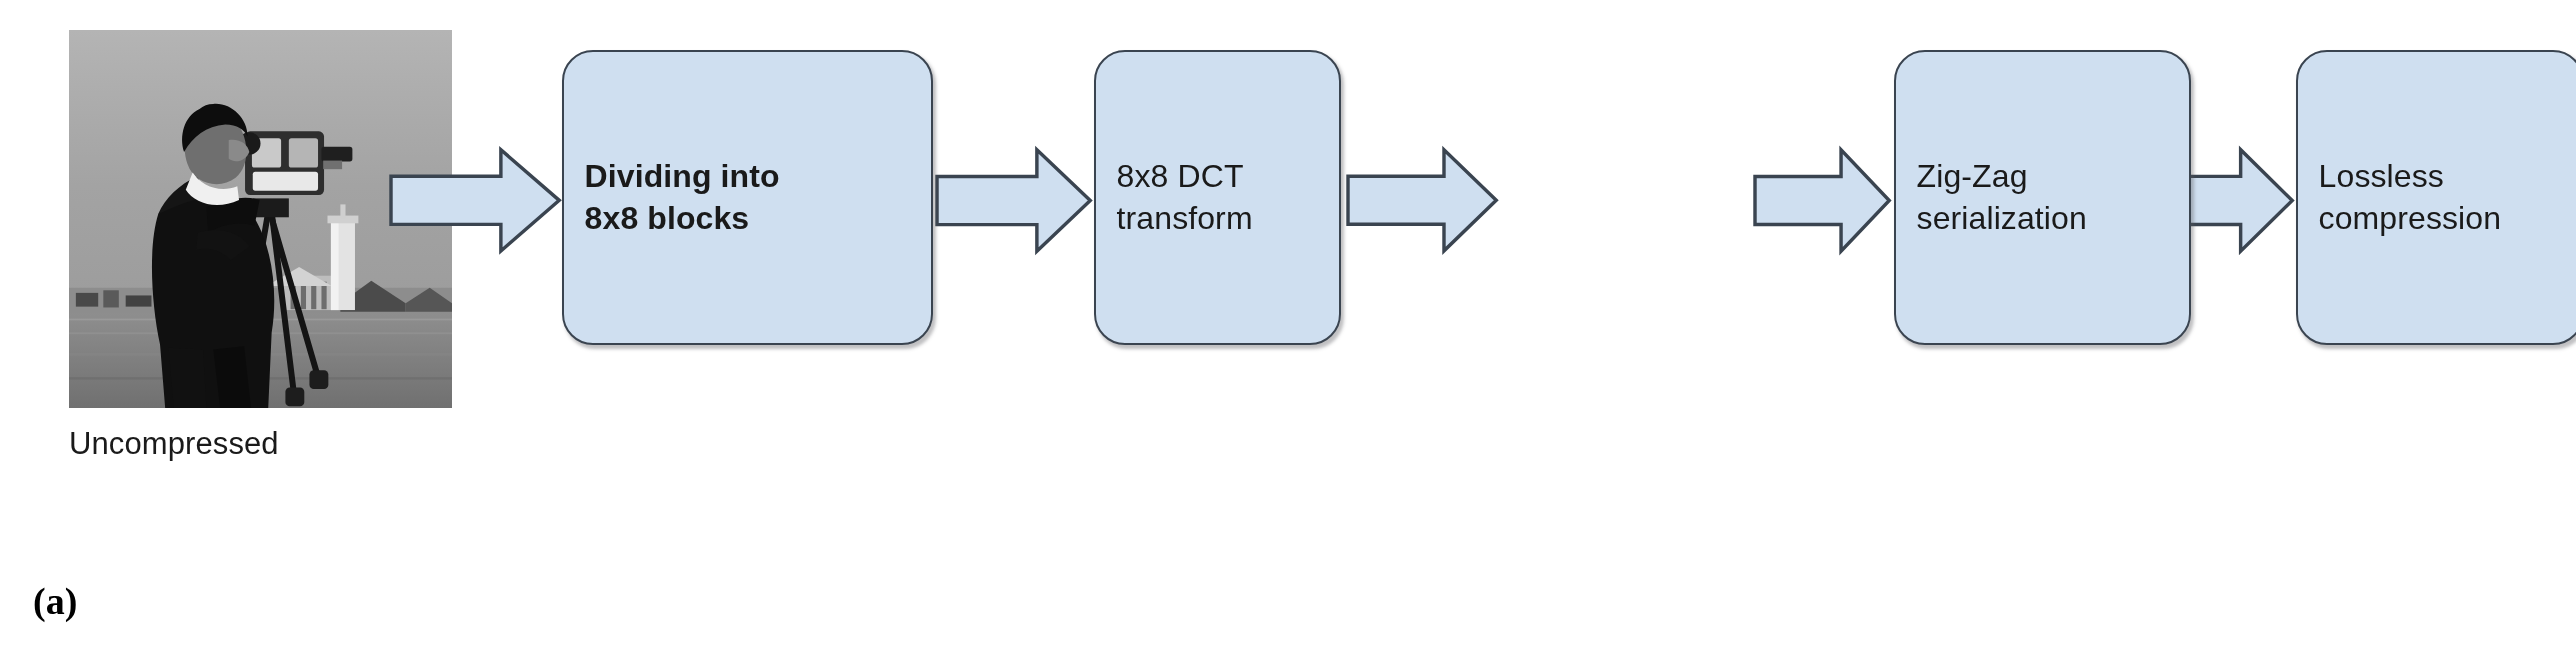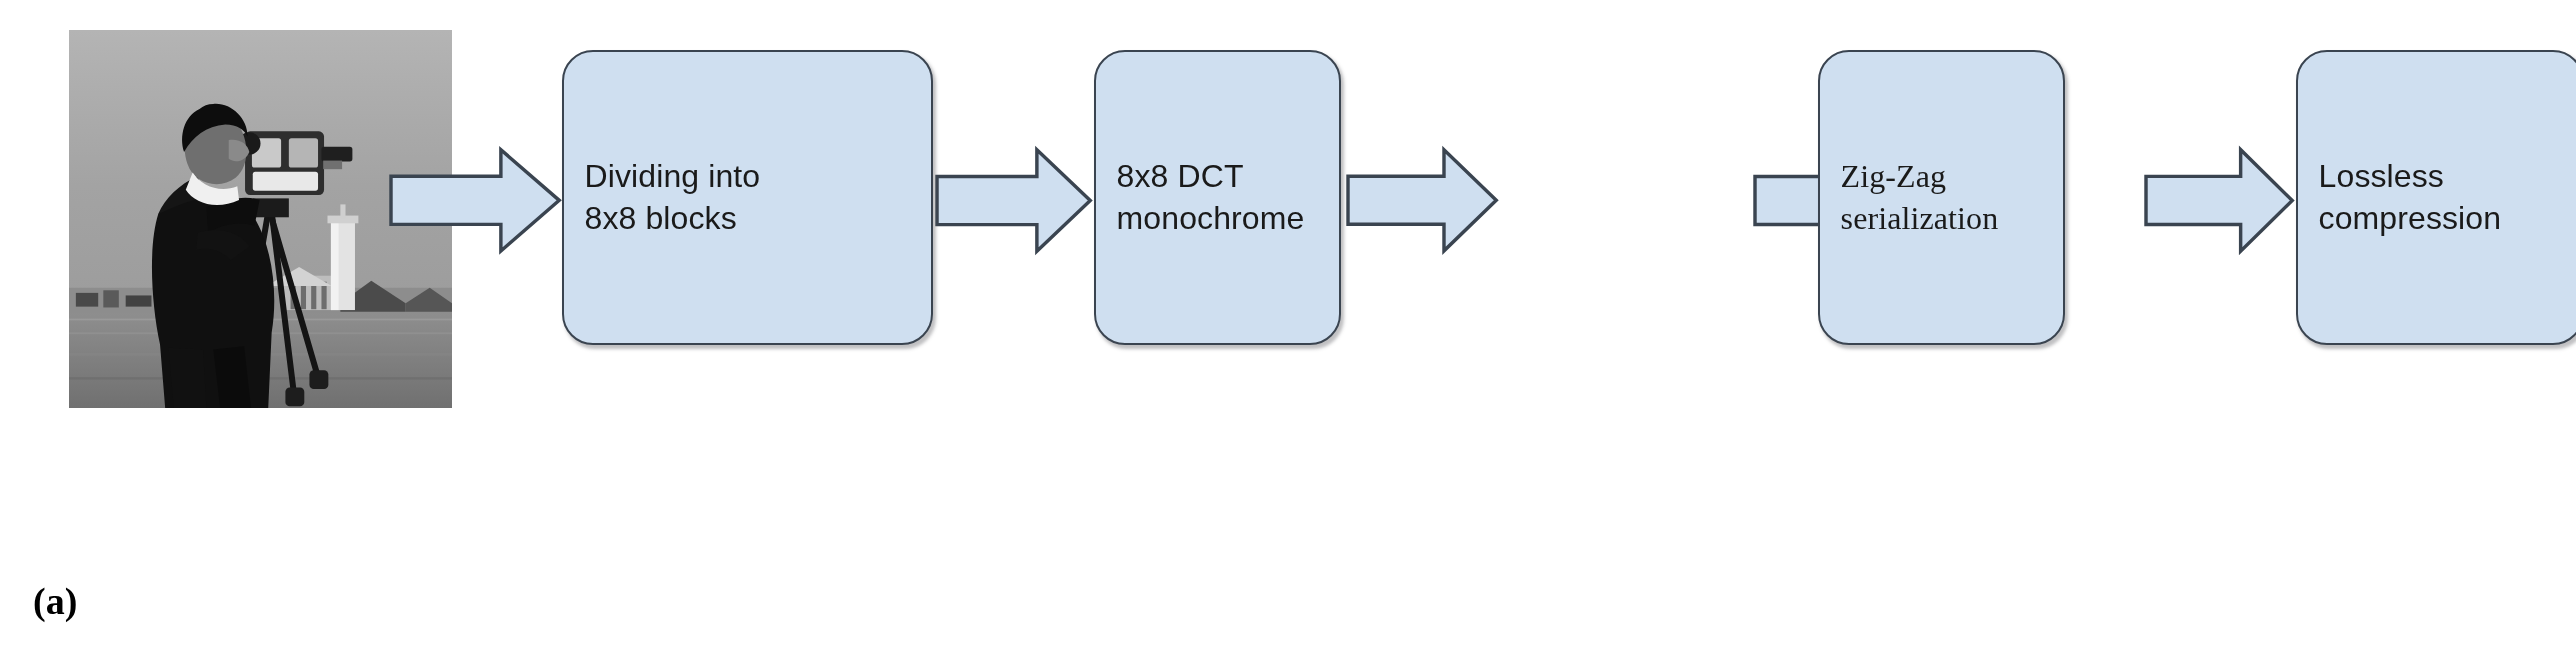--- a/index.html
+++ b/index.html
@@ -67,24 +67,24 @@
   .proc-label {
     display: block;
     padding: 0 20.6px;
     font-size: 32px;
     line-height: 1.3;
     color: #1a1a1a;
     white-space: pre-line;
     letter-spacing: 0.1px;
   }
 
-  #box-0 { left: 562px;  width: 371px; }
+  #box-0 { left: 562px;  width: 371px; font-weight: bold; }
   #box-1 { left: 1094px; width: 247px; }
   #box-2 { left: 1500px; width: 251px; }
-  #box-3 { left: 1818px; width: 247px; font-family: Liberation Serif, serif; }
+  #box-3 { left: 1894px; width: 297px; }
   #box-4 { left: 2296px; width: 288px; }
 
   
   .arrow {
     position: absolute;
     top: 148px;
   }
   .arrow svg { display: block; overflow: visible; }
 
   #arrow-0 { left: 391px;  width: 170px; height: 105px; }
@@ -194,20 +194,21 @@
         <path d="M186 128 C 198 126 208 132 210 142 C 206 152 194 156 186 150 Z" fill="#8a8a8a"></path>
 
         <path d="M144 166 C 154 182 176 190 196 182 L 198 198 C 172 210 146 202 136 186 Z" fill="#f0f0f0"></path>
 
         <path d="M116 370 L 122 440 L 160 440 L 156 372 Z" fill="#111111"></path>
         <path d="M168 372 L 176 440 L 212 440 L 204 368 Z" fill="#0b0b0b"></path>
       </svg>
     </div>
 
     <div class="source-caption">
+      <span class="cap-line">Uncompressed</span>
     </div>
   </div>
 
   <div class="arrow" id="arrow-0">
     <svg viewBox="0 0 198 122">
         <polygon points="0,33 128,33 128,2 196,61 128,120 128,89 0,89" fill="#cfdff0" stroke="#3a4450" stroke-width="4" stroke-linejoin="miter"></polygon>
       </svg>
   </div>
   <div class="arrow" id="arrow-1">
     <svg viewBox="0 0 180 122">
@@ -229,21 +230,21 @@
         <polygon points="0,33 110,33 110,2 170,61 110,120 110,89 0,89" fill="#cfdff0" stroke="#3a4450" stroke-width="4" stroke-linejoin="miter"></polygon>
       </svg>
   </div>
 
   <div class="proc-box" id="box-0">
     <span class="proc-label">Dividing into
 8x8 blocks</span>
   </div>
   <div class="proc-box" id="box-1">
     <span class="proc-label">8x8 DCT
-monochrome</span>
+transform</span>
   </div>
   <div class="proc-box" id="box-3">
     <span class="proc-label">Zig-Zag
 serialization</span>
   </div>
   <div class="proc-box" id="box-4">
     <span class="proc-label">Lossless
 compression</span>
   </div>
 

